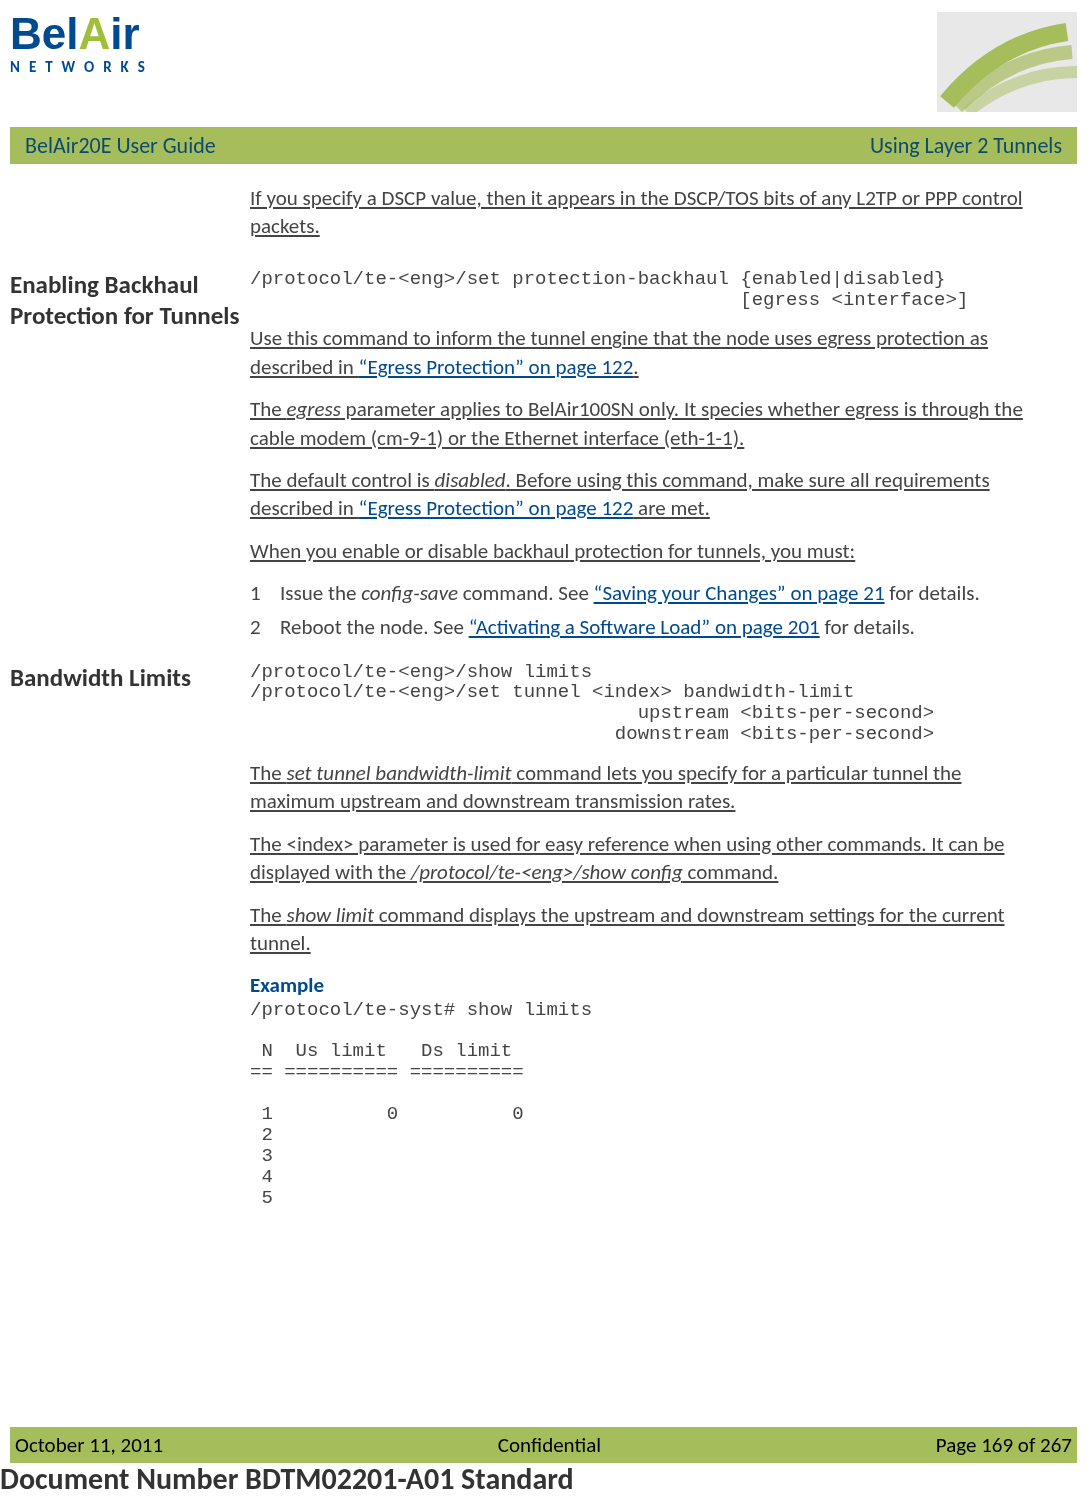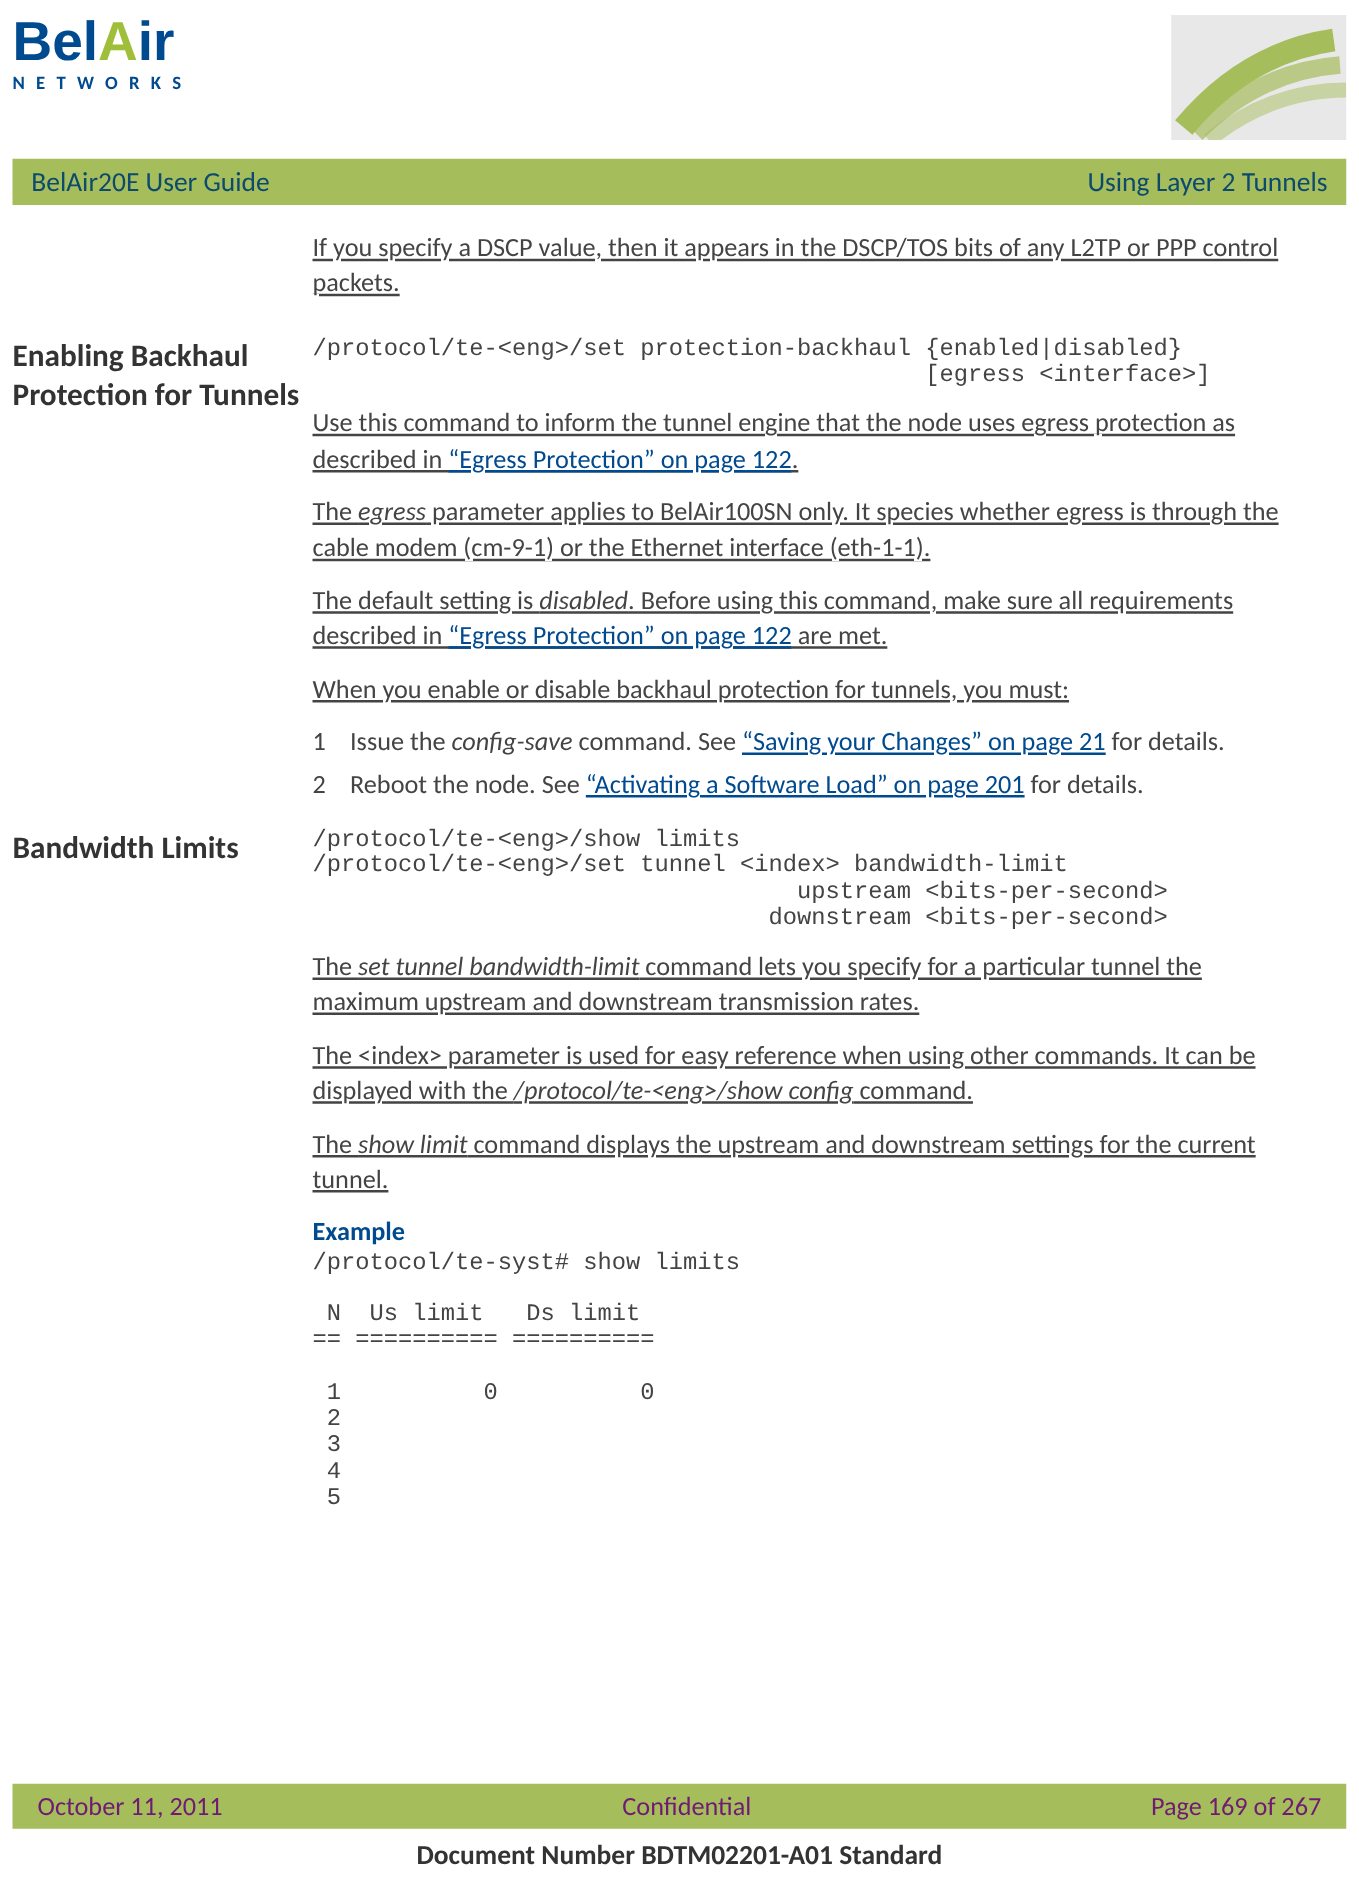--- a/index.html
+++ b/index.html
@@ -99,31 +99,30 @@
     ol li .num { width: 30px; flex-shrink: 0; }
     ol li .txt { flex: 1; }
     .footer-bar {
       position: absolute;
       bottom: 48px;
       left: 10px;
       right: 10px;
       display: flex;
       justify-content: space-between;
       background: #a6bd5c;
-      color: #701a75;
-      padding: 5px 20px;
+      color: #000000;
+      padding: 5px 5px;
       font-size: 21px;
     }
     .doc-num {
       position: absolute;
       bottom: 14px;
       left: 0;
       right: 0;
-      text-align: center;
-      font-size: 22px;
+      font-size: 30px;
       font-weight: bold;
       color: #333;
     }
   </style>
 </head>
 <body>
 
 <div class="header">
   <div class="logo">
     <div class="logo-belair">Bel<span class="a-letter">A</span>ir</div>
@@ -153,21 +152,21 @@
     </div>
   </div>
 
   <div class="row">
     <div class="side-heading">Enabling Backhaul Protection for Tunnels</div>
     <div class="body-col">
       <div class="code">/protocol/te-&lt;eng&gt;/set protection-backhaul {enabled|disabled}
                                            [egress &lt;interface&gt;]</div>
       <p><span>Use this command to inform the tunnel engine that the node uses egress protection as described in </span><a class="link">“Egress Protection” on page 122</a><span>.</span></p>
       <p><span>The </span><span class="italic">egress</span><span> parameter applies to BelAir100SN only. It species whether egress is through the cable modem (cm-9-1) or the Ethernet interface (eth-1-1).</span></p>
-      <p><span>The default setting is </span><span class="italic">disabled</span><span>. Before using this command, make sure all requirements described in </span><a class="link">“Egress Protection” on page 122</a><span> are met.</span></p>
+      <p><span>The default control is </span><span class="italic">disabled</span><span>. Before using this command, make sure all requirements described in </span><a class="link">“Egress Protection” on page 122</a><span> are met.</span></p>
       <p>When you enable or disable backhaul protection for tunnels, you must:</p>
       <ol>
         <li>
             <span class="num">1</span>
             <span class="txt"><span>Issue the </span><span class="italic">config-save</span><span> command. See </span><a class="link">“Saving your Changes” on page 21</a><span> for details.</span></span>
           </li>
         <li>
             <span class="num">2</span>
             <span class="txt"><span>Reboot the node. See </span><a class="link">“Activating a Software Load” on page 201</a><span> for details.</span></span>
           </li>

